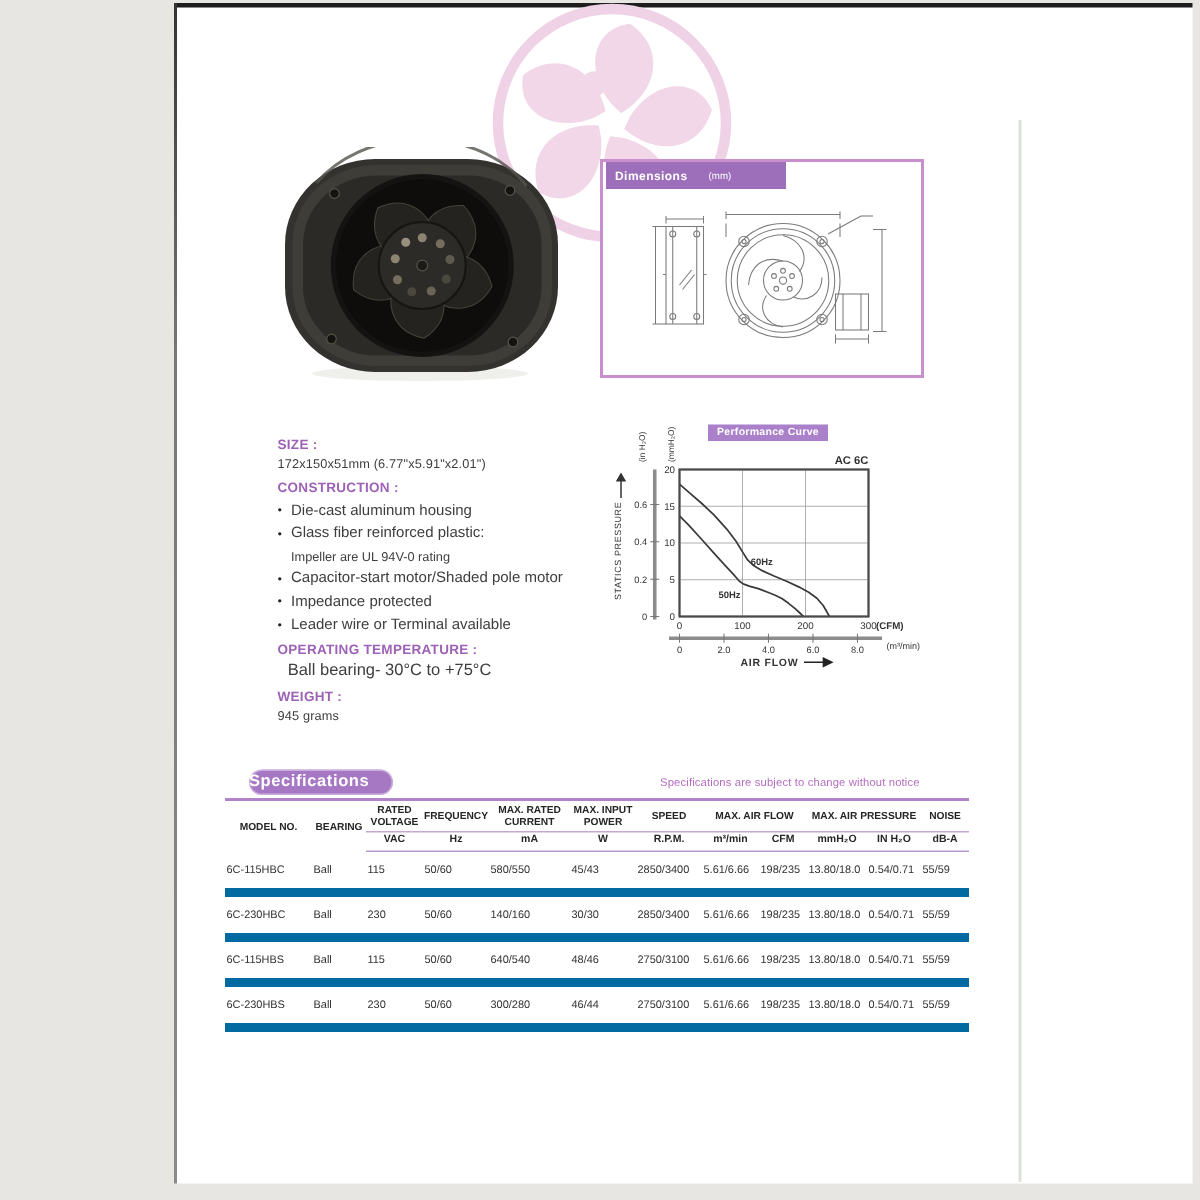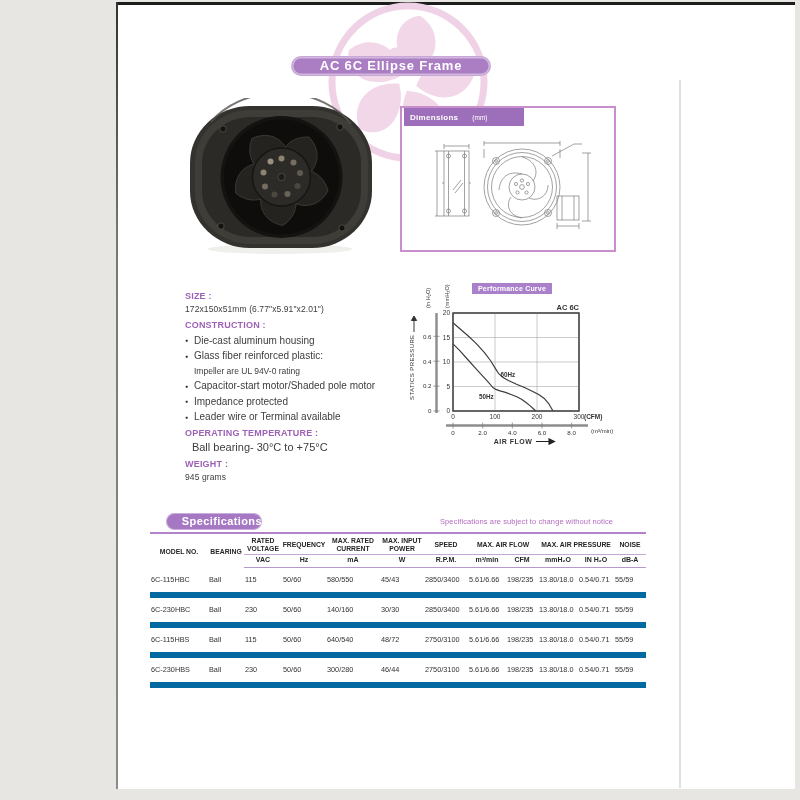--- a/index.html
+++ b/index.html
@@ -30,21 +30,21 @@
   .blt{font-size:10px;color:#3d3d3d;margin-top:4.5px;padding-left:9px;position:relative;}
   .blt::before{content:"●";font-size:5px;position:absolute;left:0;top:2.5px;color:#222;}
   .cont{font-size:8.5px;color:#3d3d3d;margin-top:4.5px;padding-left:9px;}
   .oprow{display:flex;font-size:11px;color:#3d3d3d;margin-top:3px;text-align:right;}
   .oprow .a{width:65px;}
   
   .perf-banner{left:472px;top:283px;width:80px;height:11px;background:#aa80ca;color:#fff;
     font-size:7px;font-weight:bold;text-align:center;line-height:11px;letter-spacing:0.2px;}
   
   .spec-pill{left:166px;top:513px;width:96px;height:17px;background:#a678c4;border-radius:9px;
-    color:#fff;font-weight:bold;font-size:11px;text-align:right;line-height:17px;letter-spacing:0.4px;
+    color:#fff;font-weight:bold;font-size:11px;text-align:left;line-height:17px;letter-spacing:0.4px;
     box-shadow:inset 0 0 0 1px rgba(255,255,255,0.4);}
   .spec-notice{left:440px;top:517px;width:210px;font-size:7.5px;color:#b46cc0;text-align:left;letter-spacing:0.1px;}
   .spec-line{left:150px;top:532px;width:496px;height:2px;background:#b183c8;}
   table.spec{position:absolute;left:150px;top:535px;width:496px;border-collapse:collapse;table-layout:fixed;}
   table.spec th{font-size:6.8px;color:#252525;font-weight:bold;text-align:center;vertical-align:middle;
     line-height:1.2;padding:2px 0 1px 0;}
   table.spec tr.grp th.u{border-bottom:1px solid #c4a7d6;}
   table.spec tr.units th{font-size:7px;padding:1px 0 2px 0;border-bottom:1px solid #b598cd;}
   table.spec td{font-size:7.3px;color:#333;height:22px;border-bottom:6px solid #0369a1;}
   svg text{fill:#333;font-family:"Liberation Sans",sans-serif;}
@@ -64,21 +64,20 @@
     <g fill="#f2d7e9">
       <path transform="rotate(-20 125 80) translate(125 80)" d="M4,-12 C-6,-40 10,-64 34,-58 C50,-36 38,-10 8,-4 Z"></path>
       <path transform="rotate(52 125 80) translate(125 80)" d="M4,-12 C-6,-40 10,-64 34,-58 C50,-36 38,-10 8,-4 Z"></path>
       <path transform="rotate(124 125 80) translate(125 80)" d="M4,-12 C-6,-40 10,-64 34,-58 C50,-36 38,-10 8,-4 Z"></path>
       <path transform="rotate(196 125 80) translate(125 80)" d="M4,-12 C-6,-40 10,-64 34,-58 C50,-36 38,-10 8,-4 Z"></path>
       <path transform="rotate(268 125 80) translate(125 80)" d="M4,-12 C-6,-40 10,-64 34,-58 C50,-36 38,-10 8,-4 Z"></path>
       <circle cx="113" cy="54" r="8.5"></circle>
     </g>
   </svg>
 
-  <div class="abs banner-pill">AC 6C Ellipse Frame</div>
 
   <svg class="abs" style="left:183px;top:98px;" width="195" height="162" viewBox="0 0 195 162">
     <ellipse cx="97" cy="151" rx="72" ry="5" fill="#efefec"></ellipse>
     <rect x="7" y="8" width="182" height="142" rx="60" ry="57" fill="#33322e"></rect>
     <rect x="12" y="12" width="173" height="134" rx="56" ry="52" fill="#3f3d38"></rect>
     <rect x="19" y="19" width="159" height="120" rx="49" ry="46" fill="#2b2a26"></rect>
     <path d="M28,24 A82,63 0 0 1 168,26" stroke="#55534b" stroke-width="2" fill="none" opacity="0.8"></path>
     <circle cx="40" cy="31" r="3.2" fill="#14130f" stroke="#57544a" stroke-width="0.8"></circle>
     <circle cx="157" cy="29" r="3.2" fill="#14130f" stroke="#57544a" stroke-width="0.8"></circle>
     <circle cx="38" cy="128" r="3.2" fill="#14130f" stroke="#57544a" stroke-width="0.8"></circle>
@@ -330,21 +329,21 @@
           <td>13.80/18.0</td>
           <td>0.54/0.71</td>
           <td>55/59</td>
       </tr>
       <tr>
         <td>6C-115HBS</td>
           <td>Ball</td>
           <td>115</td>
           <td>50/60</td>
           <td>640/540</td>
-          <td>48/72</td>
+          <td>48/46</td>
           <td>2750/3100</td>
           <td>5.61/6.66</td>
           <td>198/235</td>
           <td>13.80/18.0</td>
           <td>0.54/0.71</td>
           <td>55/59</td>
       </tr>
       <tr>
         <td>6C-230HBS</td>
           <td>Ball</td>

